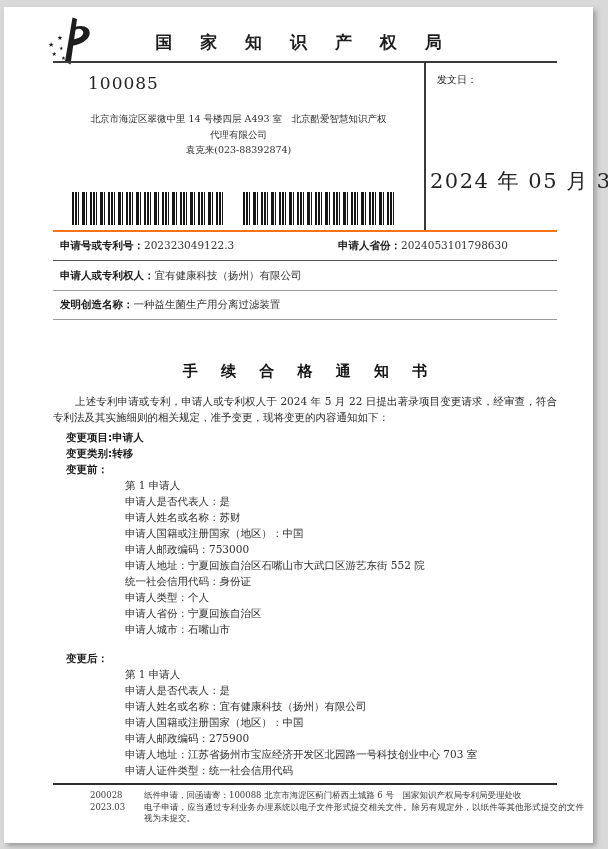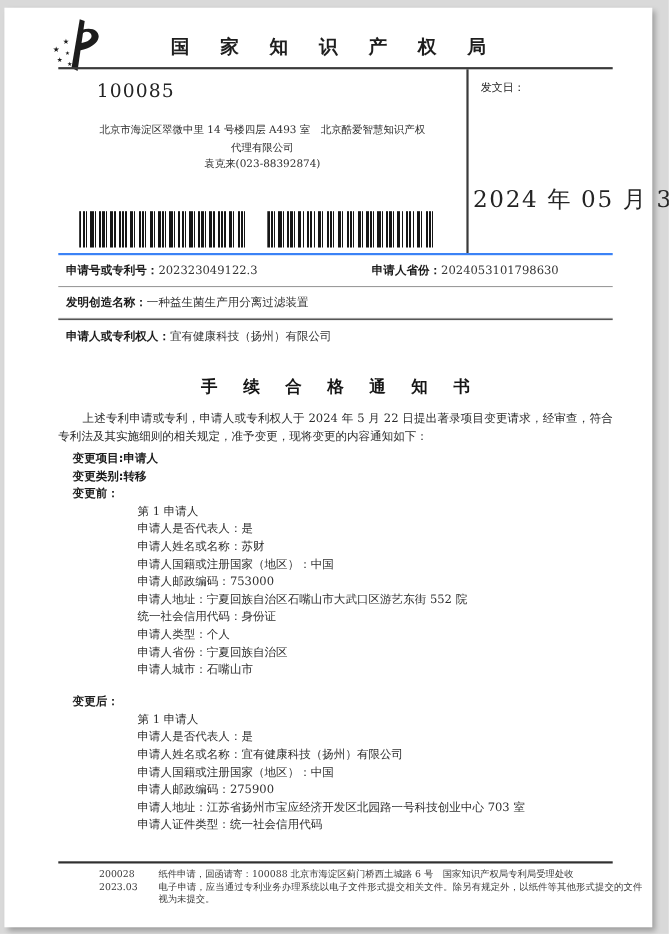--- a/index.html
+++ b/index.html
@@ -37,35 +37,35 @@
     background:repeating-linear-gradient(90deg,
       #161616 0 2px,#fff 2px 3px,#161616 3px 5px,#fff 5px 6px,
       #161616 6px 7px,#fff 7px 10px,#161616 10px 13px,#fff 13px 14px,
       #161616 14px 15px,#fff 15px 18px);
   }
   .barcode.b1{left:68px;width:151px;}
   .barcode.b2{left:239px;width:154px;}
 
   .info-table{position:absolute;left:49px;top:223px;width:504px;font-size:10.5px;}
   .trow{display:flex;align-items:center;height:30px;padding-left:7px;box-sizing:border-box;}
-  .trow.r1{border-top:2px solid #3b82f6;align-items:center;}
+  .trow.r1{border-top:2px solid #f97316;align-items:center;}
   .trow.r2{border-top:1.5px solid #555555;}
   .trow.r3{border-top:1.5px solid #9b9b9b;border-bottom:1.5px solid #9b9b9b;}
   .cell-left{flex:0 0 278px;}
   .lbl{
     font-family:"DejaVu Sans","Liberation Sans",sans-serif;
     font-weight:bold;color:#1c1c1c;
   }
   .val{color:#333333;}
 
   .notice{position:absolute;left:49px;top:334px;width:504px;font-size:10.5px;line-height:16px;}
   .notice-title{
     text-align:center;font-size:15px;font-weight:bold;letter-spacing:9px;text-indent:9px;
     font-family:"DejaVu Sans","Liberation Sans",sans-serif;
-    line-height:20px;margin-bottom:12px;color:#151515;
+    line-height:20px;margin-bottom:12px;color:#151515;margin-top:20px;
   }
   .notice-body{text-align:justify;text-indent:22px;color:#2b2b2b;}
   .change-meta{
     margin-left:13px;font-weight:bold;
     font-family:"DejaVu Sans","Liberation Sans",sans-serif;color:#1c1c1c;
   }
   .change-meta.gap-top{margin-top:4px;}
   .detail-list{margin-left:72px;color:#2e2e2e;}
   .after-label{margin-top:13px;}
 
@@ -111,27 +111,27 @@
 
   <div class="info-table">
     <div class="trow r1">
       <div class="cell-left">
         <span class="lbl">申请号或专利号：</span><span class="val">202323049122.3</span>
       </div>
       <div class="cell-right">
         <span class="lbl">申请人省份：</span><span class="val">2024053101798630</span>
       </div>
     </div>
+    <div class="trow r2">
+      <span class="lbl">申请人或专利权人：</span>
+        <span class="val">宜有健康科技（扬州）有限公司</span>
+    </div>
     <div class="trow r3">
       <span class="lbl">发明创造名称：</span>
         <span class="val">一种益生菌生产用分离过滤装置</span>
-    </div>
-    <div class="trow r2">
-      <span class="lbl">申请人或专利权人：</span>
-        <span class="val">宜有健康科技（扬州）有限公司</span>
     </div>
   </div>
 
   <div class="notice">
     <div class="notice-title">手 续 合 格 通 知 书</div>
     <div class="notice-body">上述专利申请或专利，申请人或专利权人于 2024 年 5 月 22 日提出著录项目变更请求，经审查，符合专利法及其实施细则的相关规定，准予变更，现将变更的内容通知如下：</div>
     <div class="change-meta gap-top">变更项目:申请人</div>
     <div class="change-meta">变更类别:转移</div>
     <div class="change-meta">变更前：</div>
     <div class="detail-list">

